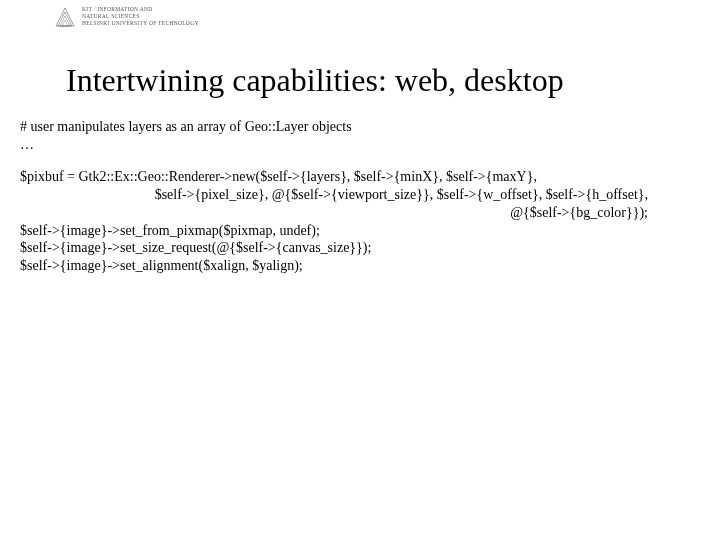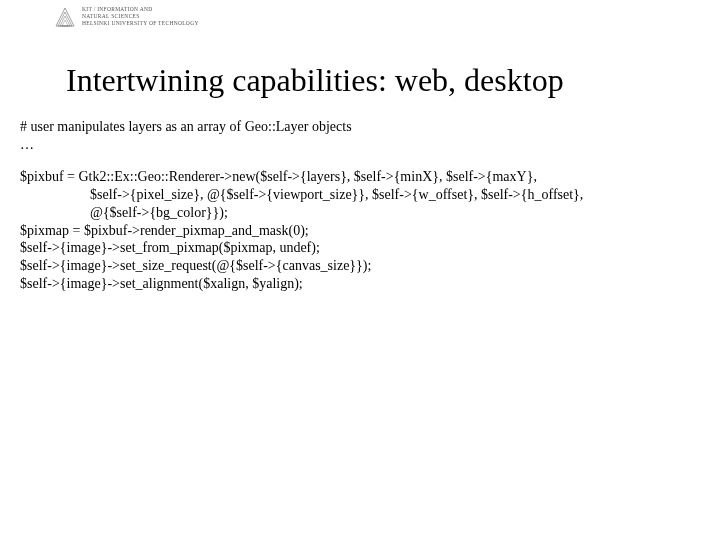--- a/index.html
+++ b/index.html
@@ -50,20 +50,21 @@
     line-height: 1.28;
   }
   .body p {
     margin: 0;
   }
   .gap {
     height: 14px;
   }
   .indent {
     padding-left: 70px;
+    text-align: right;
   }
 </style>
 </head>
 <body>
 
 <div class="slide">
 
   <div class="logo-block">
     <span>
       <svg width="22" height="24" viewBox="0 0 22 24">
@@ -82,19 +83,18 @@
 
   <div class="title">Intertwining capabilities: web, desktop</div>
 
   <div class="body">
     <p># user manipulates layers as an array of Geo::Layer objects</p>
     <p>…</p>
     <div class="gap"></div>
     <p>$pixbuf = Gtk2::Ex::Geo::Renderer-&gt;new($self-&gt;{layers}, $self-&gt;{minX}, $self-&gt;{maxY},</p>
     <p class="indent">$self-&gt;{pixel_size}, @{$self-&gt;{viewport_size}}, $self-&gt;{w_offset}, $self-&gt;{h_offset},</p>
     <p class="indent">@{$self-&gt;{bg_color}});</p>
-    <p>$pixmap = $pixbuf-&gt;render_pixmap_and_mask(0);</p>
     <p>$self-&gt;{image}-&gt;set_from_pixmap($pixmap, undef);</p>
     <p>$self-&gt;{image}-&gt;set_size_request(@{$self-&gt;{canvas_size}});</p>
     <p>$self-&gt;{image}-&gt;set_alignment($xalign, $yalign);</p>
   </div>
 
 </div>
 
 </body></html>

